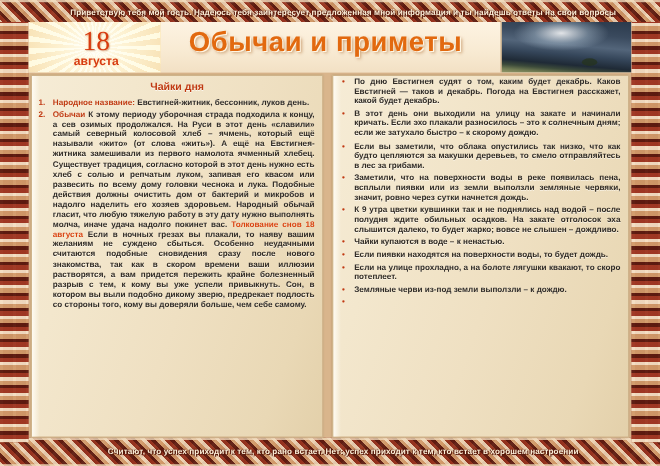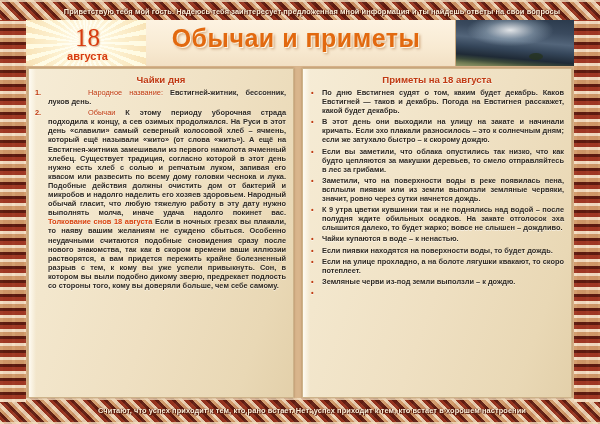--- a/index.html
+++ b/index.html
@@ -150,21 +150,21 @@
     color:#2f2a24;
     text-align:justify;
     font-weight:bold;
     text-shadow:0 .5px 0 rgba(255,255,255,.55);
   }
   .li .marker{
     position:absolute;left:0;top:0;
     color:#c0390f;font-weight:bold;font-size:7.4px;
   }
   .li .marker.dot{left:2px;}
-  .lbl{color:#c0390f;font-weight:normal;margin-left:40px;}
+  .lbl{color:#c0390f;font-weight:bold;}
   .hl{color:#d9420e;font-weight:bold;}
 </style>
 </head>
 <body>
 
 <div id="page">
 
   <div class="orn" id="orn-top">
     <div class="orn-line" style="top:0"></div>
     <div class="orn-line" style="bottom:0"></div>
@@ -197,21 +197,20 @@
           <span class="marker">1.</span><span class="lbl">Народное название:</span><span> Евстигней-житник, бессонник, луков день.</span>
         </li>
         <li class="li">
           <span class="marker">2.</span><span class="lbl">Обычаи</span><span> К этому периоду уборочная страда подходила к концу, а сев озимых продолжался. На Руси в этот день «славили» самый северный колосовой хлеб – ячмень, который ещё называли «жито» (от слова «жить»). А ещё на Евстигнея-житника замешивали из первого намолота ячменный хлебец. Существует традиция, согласно которой в этот день нужно есть хлеб с солью и репчатым луком, запивая его квасом или развесить по всему дому головки чеснока и лука. Подобные действия должны очистить дом от бактерий и микробов и надолго наделить его хозяев здоровьем. Народный обычай гласит, что любую тяжелую работу в эту дату нужно выполнять молча, иначе удача надолго покинет вас. </span><span class="hl">Толкование снов 18 августа</span><span> Если в ночных грезах вы плакали, то наяву вашим желаниям не суждено сбыться. Особенно неудачными считаются подобные сновидения сразу после нового знакомства, так как в скором времени ваши иллюзии растворятся, а вам придется пережить крайне болезненный разрыв с тем, к кому вы уже успели привыкнуть. Сон, в котором вы выли подобно дикому зверю, предрекает подлость со стороны того, кому вы доверяли больше, чем себе самому.</span>
         </li>
       </ol>
     </div>
   </div>
 
   <div class="panel" id="panel-right">
-    <div class="panel-title">Приметы на 18 августа</div>
     <div class="panel-body">
       <ul class="custom">
         <li class="li"><span class="marker dot">•</span><span>По дню Евстигнея судят о том, каким будет декабрь. Каков Евстигней — таков и декабрь. Погода на Евстигнея расскажет, какой будет декабрь.</span></li>
         <li class="li"><span class="marker dot">•</span><span>В этот день они выходили на улицу на закате и начинали кричать. Если эхо плакали разносилось – это к солнечным дням; если же затухало быстро – к скорому дождю.</span></li>
         <li class="li"><span class="marker dot">•</span><span>Если вы заметили, что облака опустились так низко, что как будто цепляются за макушки деревьев, то смело отправляйтесь в лес за грибами.</span></li>
         <li class="li"><span class="marker dot">•</span><span>Заметили, что на поверхности воды в реке появилась пена, всплыли пиявки или из земли выползли земляные червяки, значит, ровно через сутки начнется дождь.</span></li>
         <li class="li"><span class="marker dot">•</span><span>К 9 утра цветки кувшинки так и не поднялись над водой – после полудня ждите обильных осадков. На закате отголосок эха слышится далеко, то будет жарко; вовсе не слышен – дождливо.</span></li>
         <li class="li"><span class="marker dot">•</span><span>Чайки купаются в воде – к ненастью.</span></li>
         <li class="li"><span class="marker dot">•</span><span>Если пиявки находятся на поверхности воды, то будет дождь.</span></li>
         <li class="li"><span class="marker dot">•</span><span>Если на улице прохладно, а на болоте лягушки квакают, то скоро потеплеет.</span></li>

